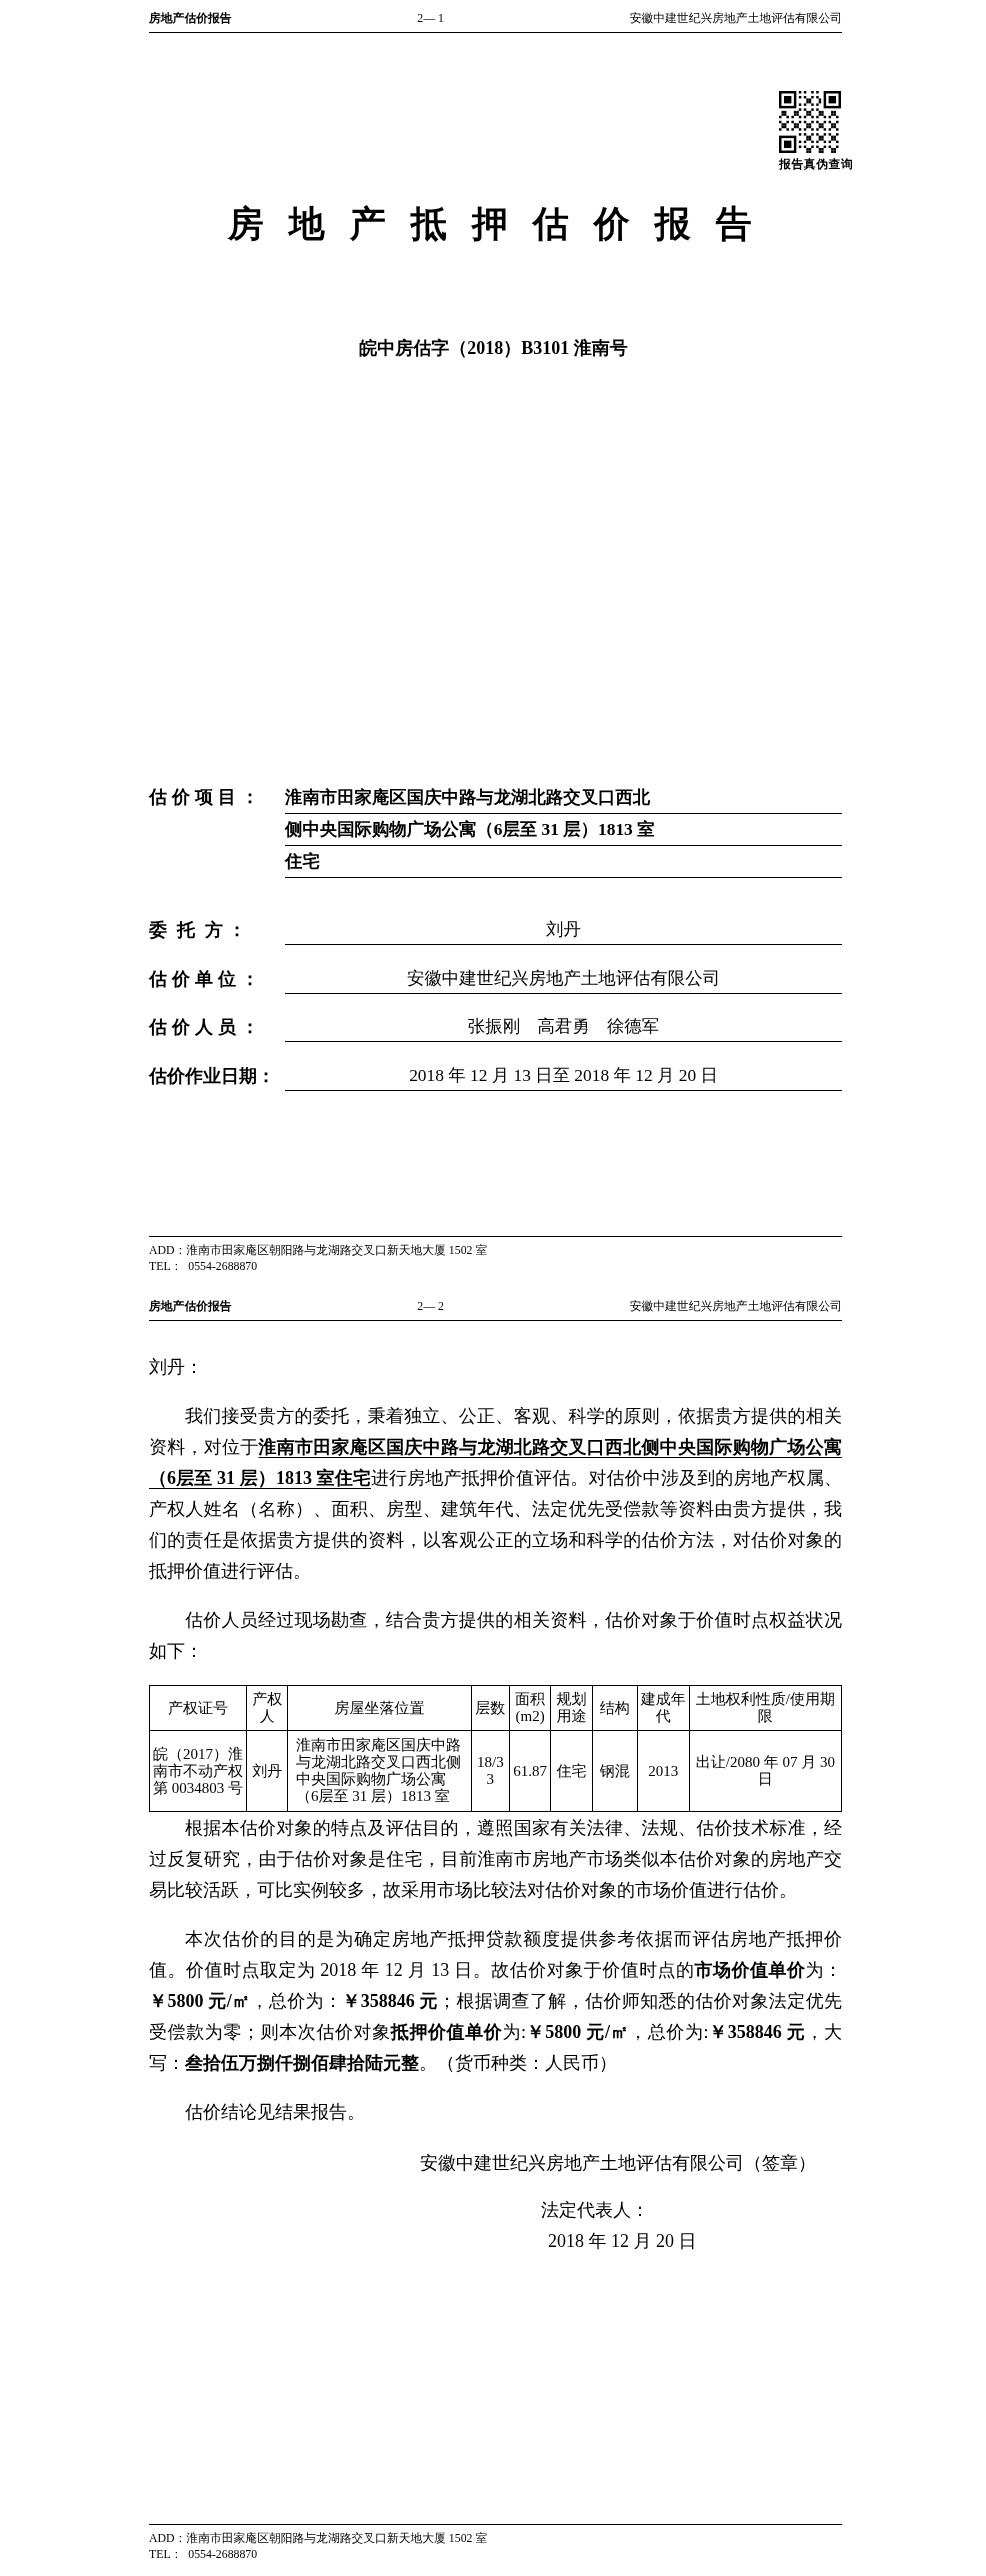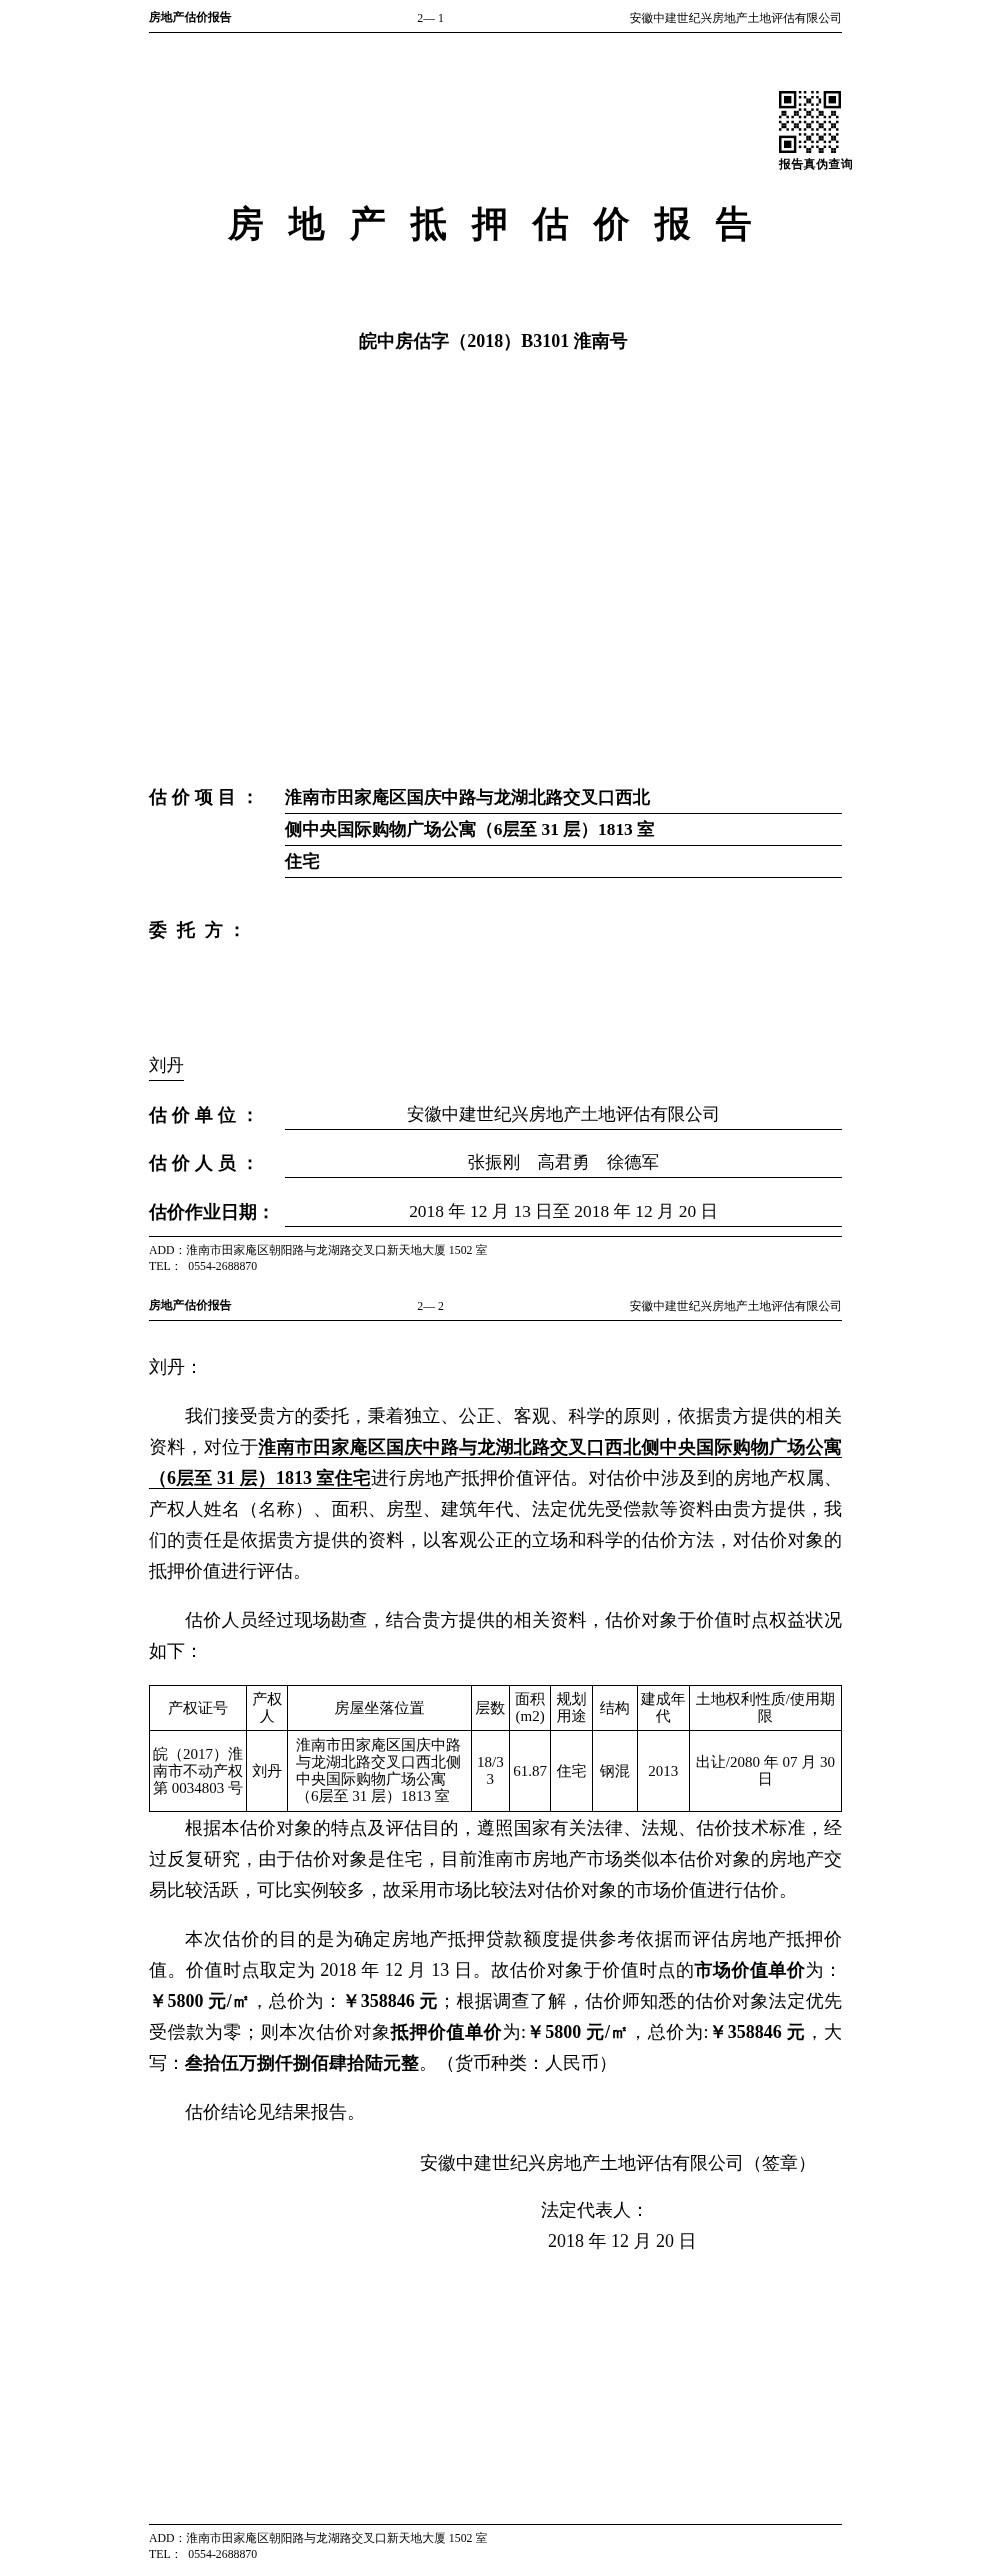--- a/index.html
+++ b/index.html
@@ -18,43 +18,43 @@
   }
   
   .page-header {
     position:absolute;
     top:11.2px; left:149px; width:693px;
     display:flex; justify-content:space-between; align-items:flex-end;
     font-size:11.8px; line-height:15px;
     padding-bottom:5.6px;
     border-bottom:1.9px solid #000;
   }
-  .ph-left { font-weight:bold;font-family:Liberation Mono, monospace; }
+  .ph-left { font-weight:bold; }
   
   .qr-block { position:absolute; top:91px; left:779px; width:62px; text-align:center; }
   .qr { width:62px; height:62px; }
   .qr svg { display:block; }
   .qr-caption { margin-top:3.7px; font-size:11.8px; font-weight:bold; white-space:nowrap; letter-spacing:0.6px; }
   
   .report-title {
     position:absolute; top:200px; left:0; width:100%; margin:0;
     text-align:center;
     font-family:"Liberation Sans","DejaVu Sans",sans-serif;
     font-size:36px; font-weight:bold; letter-spacing:7.5px;
     white-space:pre;
   }
   .report-number {
-    position:absolute; top:329px; left:0; width:100%;
+    position:absolute; top:336px; left:0; width:100%;
     text-align:center; font-size:18px; font-weight:bold; white-space:pre;
   }
   
   .cover-form { position:absolute; top:782px; left:149px; width:693px; }
   .form-row { display:flex; align-items:flex-start; margin-top:18.6px; }
   .form-row.first { margin-top:0; }
-  .form-row.client { margin-top:37px;flex-direction:column; }
+  .form-row.client { margin-top:37px; }
   .form-label {
     flex:0 0 136px;
     font-family:"Liberation Sans","DejaVu Sans",sans-serif;
     font-weight:bold; font-size:18px; line-height:30px;
     white-space:pre;
   }
   .form-value {
     flex:1; border-bottom:1.2px solid #000;
     text-align:center; font-size:17.4px; line-height:29px; min-height:29px;
     white-space:pre;

